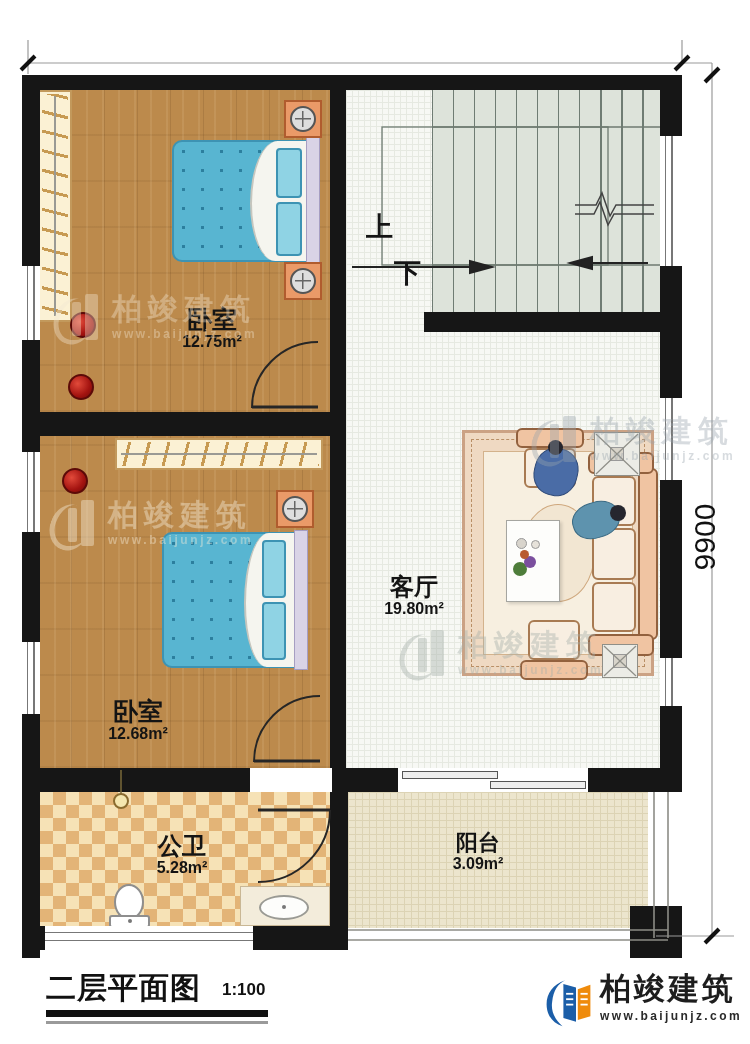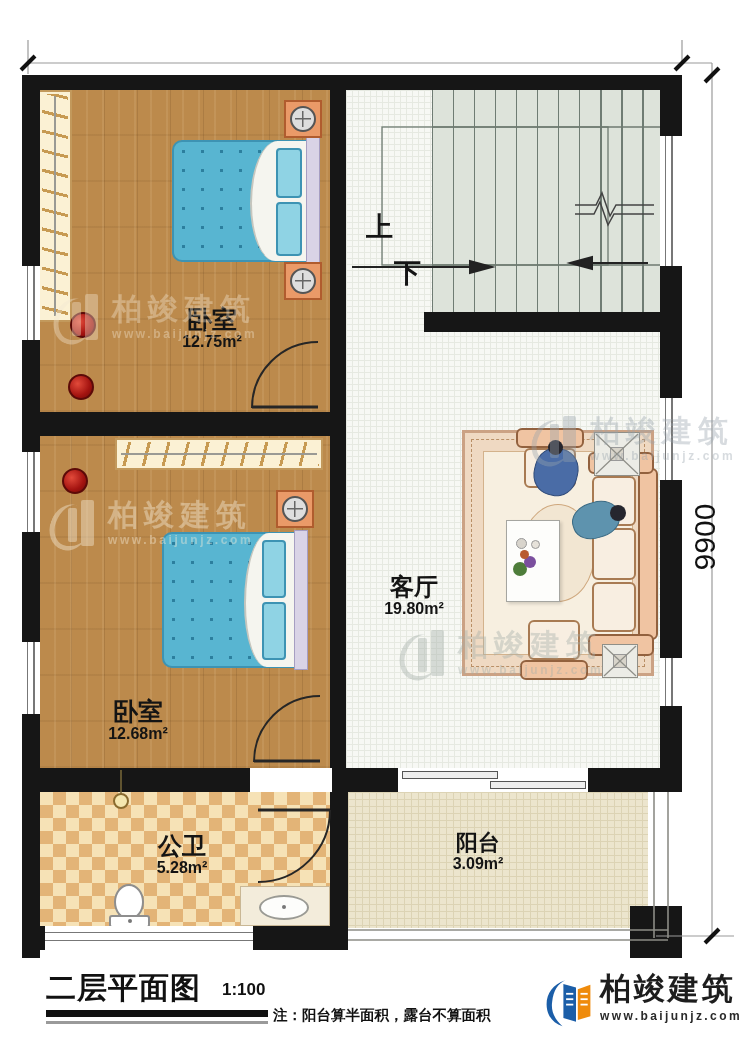--- a/index.html
+++ b/index.html
@@ -321,21 +321,20 @@
     <div>
         <div class="wm-t1">柏竣建筑</div>
          <div class="wm-t2">www.baijunjz.com</div>
       </div>
   </div>
 
   <div class="tb-title">二层平面图</div>
   <div class="tb-scale">1:100</div>
   <div class="tb-bar"></div>
   <div class="tb-gray"></div>
-  <div class="tb-info" style="top:1006px;">注：阳台算半面积，露台不算面积</div>
 
   <div class="brand">
     <svg width="54" height="58" viewBox="0 0 60 62">
       <path d="M28 8 C12 13 5 27 8 41 C10 50 16 56 25 59 C16 51 12 42 13.5 32 C15 19 20 12 28 8 Z" fill="#1b5ea8"></path>
       <path d="M26 12 L40 16 L40 54 L26 50 Z" fill="#1b5ea8"></path>
       <path d="M42 18 L56 13 L56 48 L42 52 Z" fill="#ef8b0c"></path>
       <rect x="29" y="22" width="8" height="2" fill="#fff"></rect>
         <rect x="29" y="28" width="8" height="2" fill="#fff"></rect>
       <rect x="29" y="34" width="8" height="2" fill="#fff"></rect>
         <rect x="45" y="22" width="8" height="2" fill="#fff"></rect>

